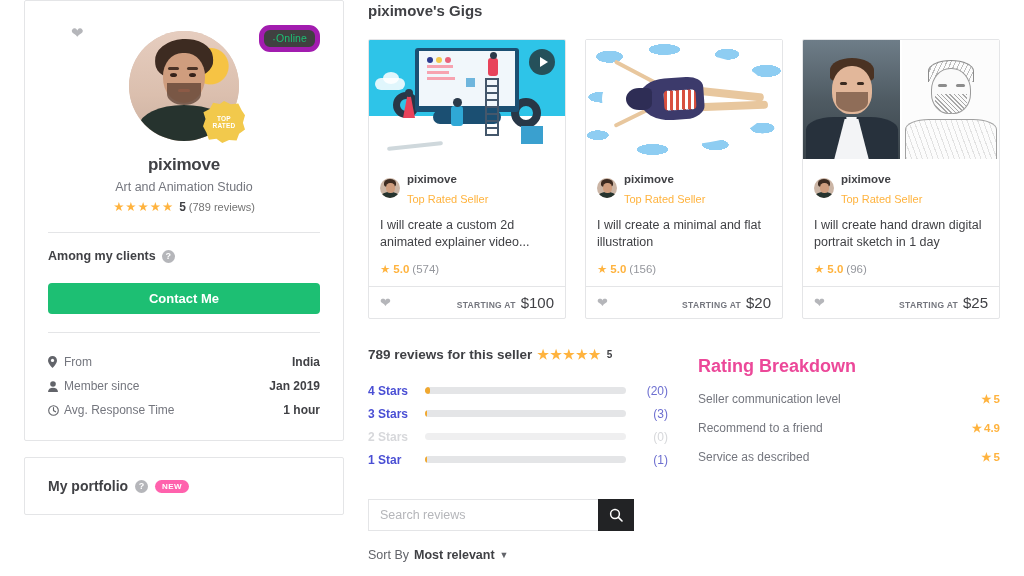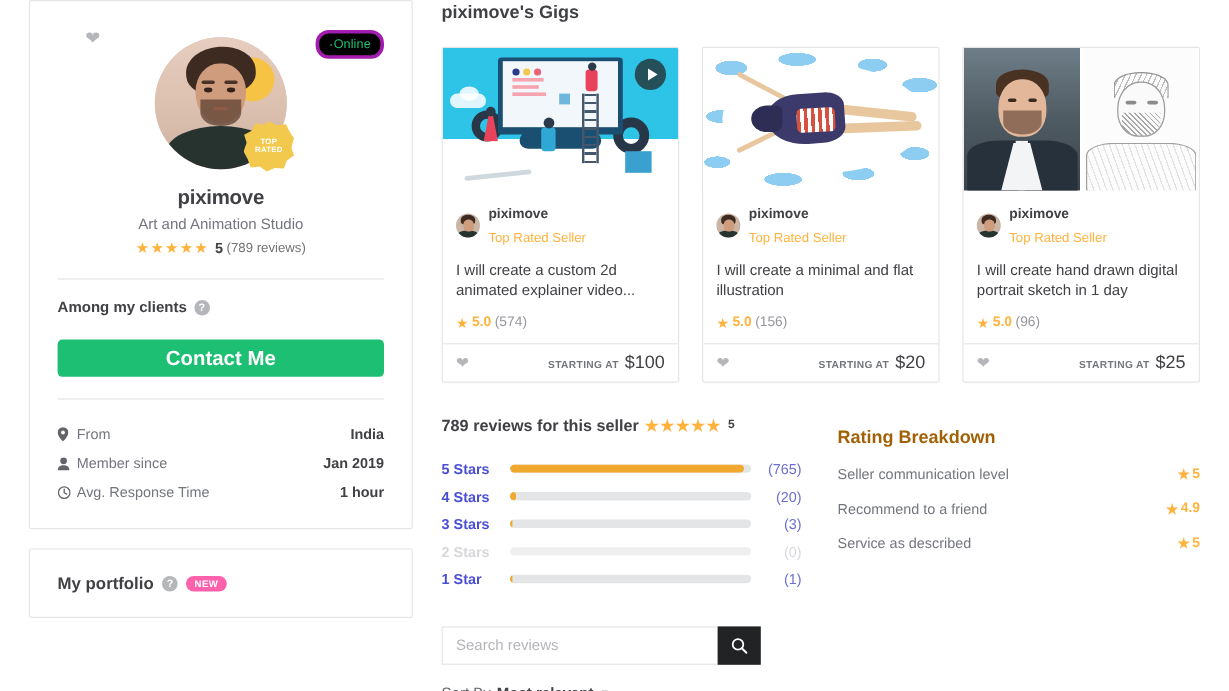--- a/index.html
+++ b/index.html
@@ -16,21 +16,21 @@
   .sidebar { position:absolute; left:24px; top:0; width:320px; }
   .card {
     background:#fff; border:1px solid #e4e5e7; border-radius:2px;
   }
   .seller-card { padding:14px 23px 18px 23px; position:relative; }
   .heart-top {
     position:absolute; left:46px; top:24px; font-size:15px; color:#b5b6ba; line-height:1;
   }
   .online-badge {
     position:absolute; right:23px; top:24px;
-    border:3px solid #a21caf; color:#1dbf73; background:#000000;
+    border:5px solid #a21caf; color:#1dbf73; background:#404040;
     border-radius:11px; font-size:10.5px; padding:2px 8px 3px 8px; letter-spacing:.1px;
     white-space:nowrap;
   }
   .online-badge .dot { font-size:12px; line-height:1; position:relative; top:.5px;}
   .avatar-wrap { margin:16px auto 0; width:110px; height:110px; position:relative; }
   .avatar {
     width:110px; height:110px; border-radius:50%; overflow:hidden; position:relative;
     background:#d9c3b4;
   }
   .avatar .bg { position:absolute; inset:0;
@@ -90,21 +90,21 @@
   .logo-domino { background:#fff; border:1px solid #eee; }
   .logo-domino .d { position:absolute; left:4px; top:6px; width:17px; height:11px; background:#e03a2f;
     clip-path: polygon(0 0, 62% 0, 62% 22%, 100% 22%, 100% 100%, 0 100%); }
   .client-name { font-size:12px; color:#62646a; white-space:nowrap; }
   .client-name.muted { color:#95979d; }
   .clients-arrow { position:absolute; right:0; color:#62646a; font-size:13px; background:#fff; padding-left:4px;}
 
   .contact-btn {
     display:block; margin:20px 0 0 0; height:31px; line-height:31px; width:100%;
     background:#1dbf73; color:#fff; border:none; border-radius:4px;
-    font-size:17px; font-weight:700; text-align:center; cursor:pointer;
+    font-size:13px; font-weight:700; text-align:center; cursor:pointer;
     font-family:"Liberation Sans", sans-serif;
   }
   .stat-list { margin-top:17px; }
   .stat-row { display:flex; align-items:center; height:24px; font-size:12px; }
   .stat-icon { width:16px; color:#62646a; font-size:12px; text-align:left; flex:none; }
   .stat-label { color:#74767e; flex:1; }
   .stat-value { color:#404145; font-weight:700; }
 
   .portfolio-card { margin-top:16px; padding:20px 23px; }
   .portfolio-title { display:flex; align-items:center; gap:7px; font-size:14px; font-weight:700; color:#404145;}
@@ -234,21 +234,21 @@
   .hist-row { display:flex; align-items:center; height:23px; font-size:12px;}
   .hist-label { width:57px; color:#4a4fd4; font-weight:700; font-size:12px;}
   .hist-row.zero .hist-label { color:#d7d8db; }
   .hist-track { flex:1; height:7px; background:#e4e5e7; border-radius:4px; position:relative; overflow:hidden;}
   .hist-row.zero .hist-track { background:#efeff0; }
   .hist-fill { position:absolute; left:0; top:0; bottom:0; background:#f1a82e; border-radius:4px;}
   .hist-count { width:42px; text-align:right; color:#6d6fd0; font-size:12px;}
   .hist-row.zero .hist-count { color:#d7d8db; }
 
   .rev-right { flex:1; padding-left:30px; padding-top:9px;}
-  .rb-title { font-size:15px; font-weight:700; color:#a16207;}
+  .rb-title { font-size:18px; font-weight:700; color:#ec4899;}
   .rb-row { display:flex; align-items:center; justify-content:space-between; margin-top:15px; font-size:12px;}
   .rb-label { color:#74767e;}
   .rb-score { color:#ffb33e; font-weight:700; font-size:11.5px; display:flex; align-items:center; gap:2px;}
 
   .search-row { margin-top:28px; display:flex; width:266px; height:32px;}
   .search-input { flex:1; border:1px solid #e4e5e7; border-right:none; padding:0 11px; font-size:12.5px;
     font-family:"Liberation Sans", sans-serif; color:#404145; outline:none;}
   .search-input::placeholder { color:#b5b6ba; }
   .search-btn { width:36px; background:#222325; border:none; color:#fff; display:flex; align-items:center; justify-content:center; cursor:pointer;}
   .sort-row { margin-top:17px; font-size:12.5px; color:#404145; display:flex; align-items:center; gap:5px;}
@@ -512,27 +512,20 @@
     <section class="reviews">
       <div class="rev-left">
         <div class="rev-head">
           <span>789 reviews for this seller</span>
           <span class="stars">★★★★★</span>
           <span class="avg">5</span>
         </div>
 
         <div class="hist">
           <div class="hist-row">
-            <span class="hist-label">5 Stars</span>
-            <span class="hist-track">
-                <span class="hist-fill" style="width: 97%;"></span>
-              </span>
-            <span class="hist-count">(765)</span>
-          </div>
-          <div class="hist-row">
             <span class="hist-label">4 Stars</span>
             <span class="hist-track">
                 <span class="hist-fill" style="width: 2.5%;"></span>
               </span>
             <span class="hist-count">(20)</span>
           </div>
           <div class="hist-row">
             <span class="hist-label">3 Stars</span>
             <span class="hist-track">
                 <span class="hist-fill" style="width: 1%;"></span>

